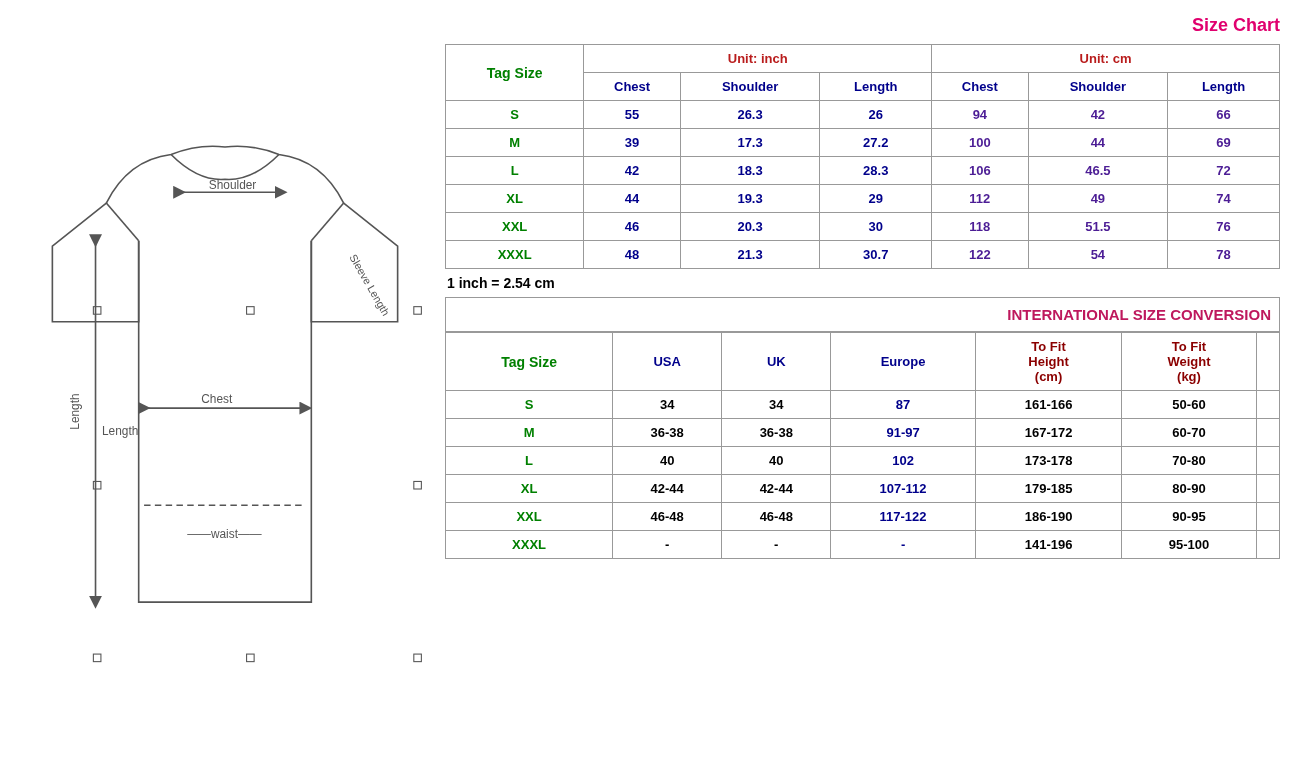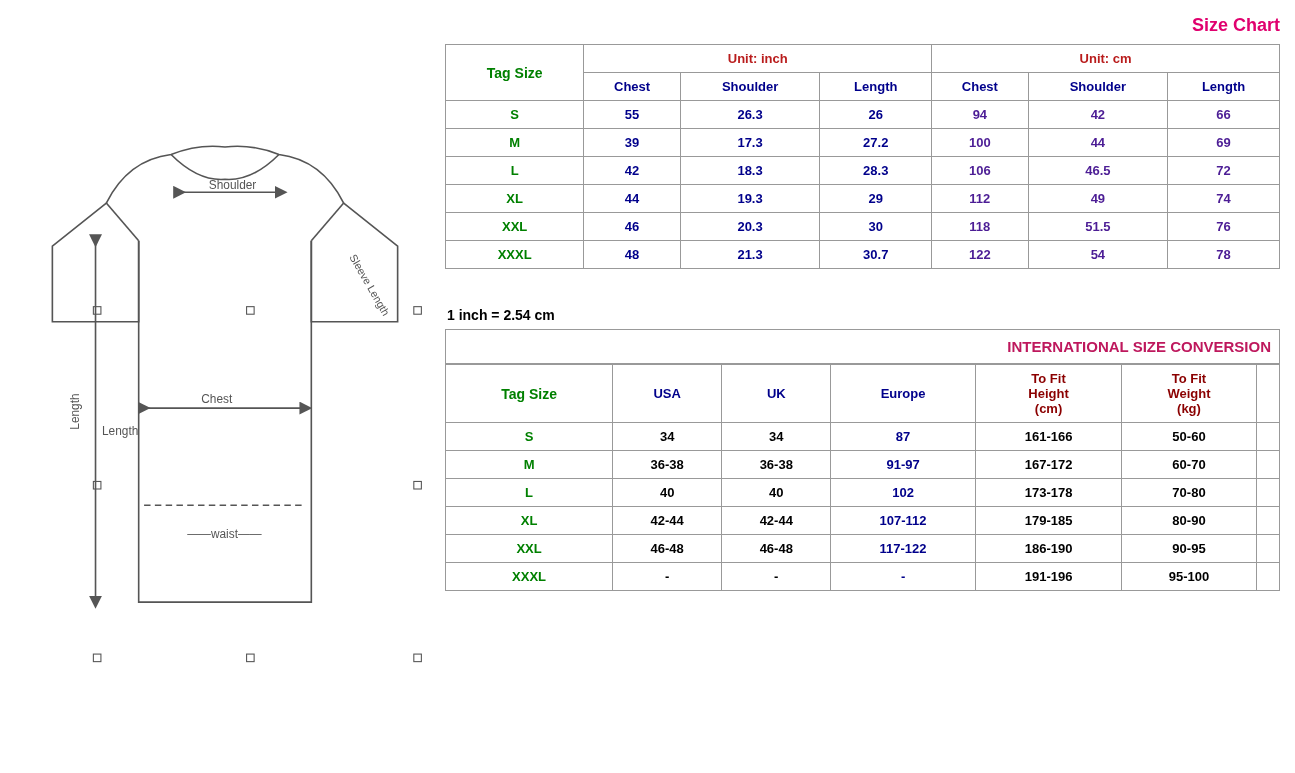--- a/index.html
+++ b/index.html
@@ -99,21 +99,20 @@
     .intl-val {
       color: #000;
       font-weight: bold;
     }
 
     .note-text {
       font-size: 14px;
       font-weight: bold;
       padding: 6px 2px;
       color: #000;
-      margin-top: 32px;
     }
 
     .tofit-header {
       color: #8b0000;
       font-weight: bold;
     }
 
     .europe-val {
       color: #00008b;
       font-weight: bold;
@@ -323,19 +322,19 @@
     <td class="europe-val">117-122</td>
     <td class="intl-val">186-190</td>
     <td class="intl-val">90-95</td>
     <td></td>
   </tr>
         <tr>
     <td class="intl-tag">XXXL</td>
     <td class="intl-val">-</td>
     <td class="intl-val">-</td>
     <td class="europe-val">-</td>
-    <td class="intl-val">191-196</td>
+    <td class="intl-val">141-196</td>
     <td class="intl-val">95-100</td>
     <td></td>
   </tr>
       </tbody>
   </table>
 </div>
 
 </body></html>

